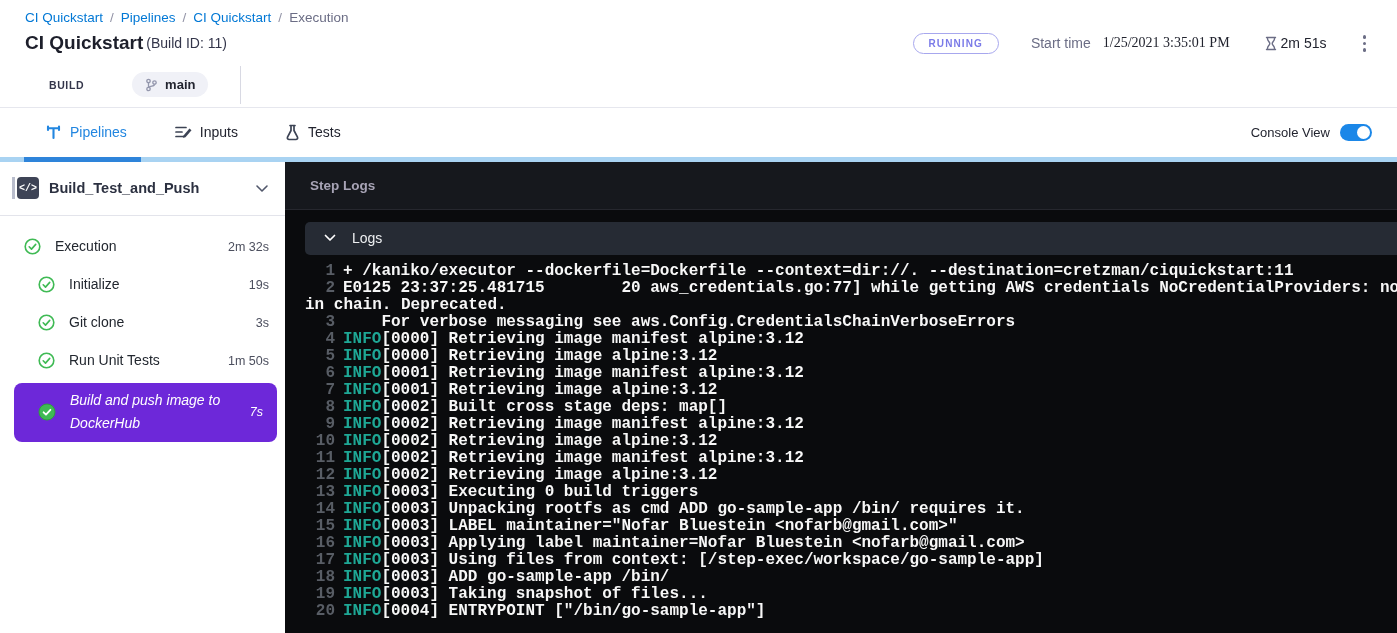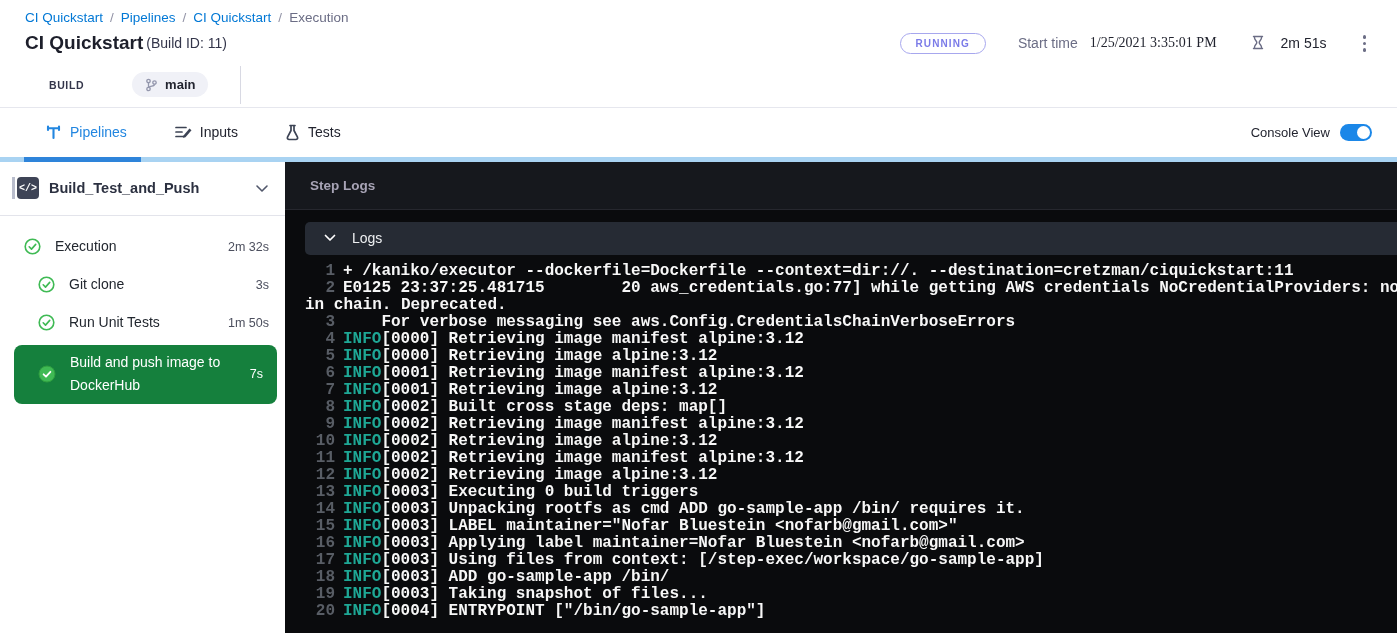--- a/index.html
+++ b/index.html
@@ -13,21 +13,21 @@
   .breadcrumb .sep { color:#9293a6; }
   .breadcrumb .current { color:#6b6d85; }
   .title-row { display:flex; align-items:center; margin-top:7px; }
   .page-title { font-size:19px; font-weight:bold; color:#1d1f2b; }
   .build-id { font-size:14px; color:#33354a; margin-left:3px; }
   .title-right { margin-left:auto; display:flex; align-items:center; }
   .status-badge { border:1.5px solid #a7a7ee; color:#7b7be8; font-size:10px; font-weight:bold;
     letter-spacing:1.1px; border-radius:999px; padding:4px 15px; background:#fff; cursor:default; }
   .start-label { color:#6b6d85; font-size:14px; margin-left:32px; }
   .start-value { color:#22242f; font-size:14px; margin-left:12px;font-family:Liberation Serif, serif; }
-  .elapsed-wrap { display:flex; margin-left:34px; gap:16px; }
+  .elapsed-wrap { display:flex; align-items:center; margin-left:34px; gap:3px; }
   .elapsed { color:#22242f; font-size:14px; }
   .kebab { margin-left:30px; display:flex; flex-direction:column; gap:3px; cursor:pointer; padding:3px 6px; }
   .kebab i { width:3.5px; height:3.5px; border-radius:50%; background:#6b6d85; display:block; }
 
   .build-row { display:flex; align-items:center; height:44px; margin-top:8px; }
   .build-label { font-size:10.5px; font-weight:bold; letter-spacing:0.6px; color:#33354a;padding-left:24px; }
   .branch-chip { margin-left:48px; background:#f0f1f7; border-radius:999px; padding:5px 13px;
     display:flex; align-items:center; gap:7px; font-size:13px; font-weight:bold; color:#22242f; }
   .vdivider { width:1px; height:38px; background:#d8d9e3; margin-left:32px; }
 
@@ -58,22 +58,22 @@
   .stage-name { font-size:14.5px; font-weight:bold; color:#2b3040; margin-left:10px; }
   .stage-header .chev { margin-left:auto; }
 
   .steps { padding-top:12px; }
   .step-row { display:flex; align-items:center; min-height:38px; padding:0 16px 0 24px;
     cursor:pointer; font-size:14px; color:#22272f; }
   .step-row.child { padding-left:38px; }
   .step-row .sicon { flex:none; display:flex; align-items:center; margin-right:14px; }
   .step-label { flex:1; line-height:1.7; }
   .step-duration { font-size:12.5px; color:#4c4f5e; margin-left:8px; white-space:nowrap; }
-  .step-row.selected { background:#15803d; border-radius:8px; margin:3px 8px 3px 14px;
-    padding:6px 14px 6px 24px; color:#fff; }
+  .step-row.selected { background:#6d28d9; border-radius:8px; margin:3px 8px 3px 14px;
+    padding:6px 14px 6px 24px; color:#fff;font-style:italic; }
   .step-row.selected .step-duration { color:#fff; }
 
   
   .console { width:1282px; flex:none; display:flex; flex-direction:column; background:#0a0b0d; }
   .console-title { height:48px; flex:none; background:#16181d; border-bottom:1px solid #26272e;
     display:flex; align-items:center; padding-left:25px; }
   .console-title span { color:#a8a4b6; font-size:13.5px; font-weight:bold; }
   .console-body { flex:1; padding:12px 10px 0 20px; overflow:hidden; }
   .logs-bar { height:33px; background:#262b34; border-radius:5px; display:flex; align-items:center;
     padding-left:19px; gap:16px; cursor:pointer; }
@@ -202,20 +202,30 @@
           <span class="step-label">Execution</span>
           <span class="step-duration">2m 32s</span>
         </div>
         <div class="step-row child">
           <span class="sicon">
             <svg width="17" height="17" viewBox="0 0 17 17">
               <circle cx="8.5" cy="8.5" r="7.3" stroke="#3fba54" stroke-width="1.6" fill="none"></circle>
               <path d="M5.2 8.8 l2.3 2.3 4.2-4.7" stroke="#3fba54" stroke-width="1.6" fill="none" stroke-linecap="round" stroke-linejoin="round"></path>
             </svg>
           </span>
+          <span class="step-label">Initialize</span>
+          <span class="step-duration">19s</span>
+        </div>
+        <div class="step-row child">
+          <span class="sicon">
+            <svg width="17" height="17" viewBox="0 0 17 17">
+              <circle cx="8.5" cy="8.5" r="7.3" stroke="#3fba54" stroke-width="1.6" fill="none"></circle>
+              <path d="M5.2 8.8 l2.3 2.3 4.2-4.7" stroke="#3fba54" stroke-width="1.6" fill="none" stroke-linecap="round" stroke-linejoin="round"></path>
+            </svg>
+          </span>
           <span class="step-label">Git clone</span>
           <span class="step-duration">3s</span>
         </div>
         <div class="step-row child">
           <span class="sicon">
             <svg width="17" height="17" viewBox="0 0 17 17">
               <circle cx="8.5" cy="8.5" r="7.3" stroke="#3fba54" stroke-width="1.6" fill="none"></circle>
               <path d="M5.2 8.8 l2.3 2.3 4.2-4.7" stroke="#3fba54" stroke-width="1.6" fill="none" stroke-linecap="round" stroke-linejoin="round"></path>
             </svg>
           </span>

